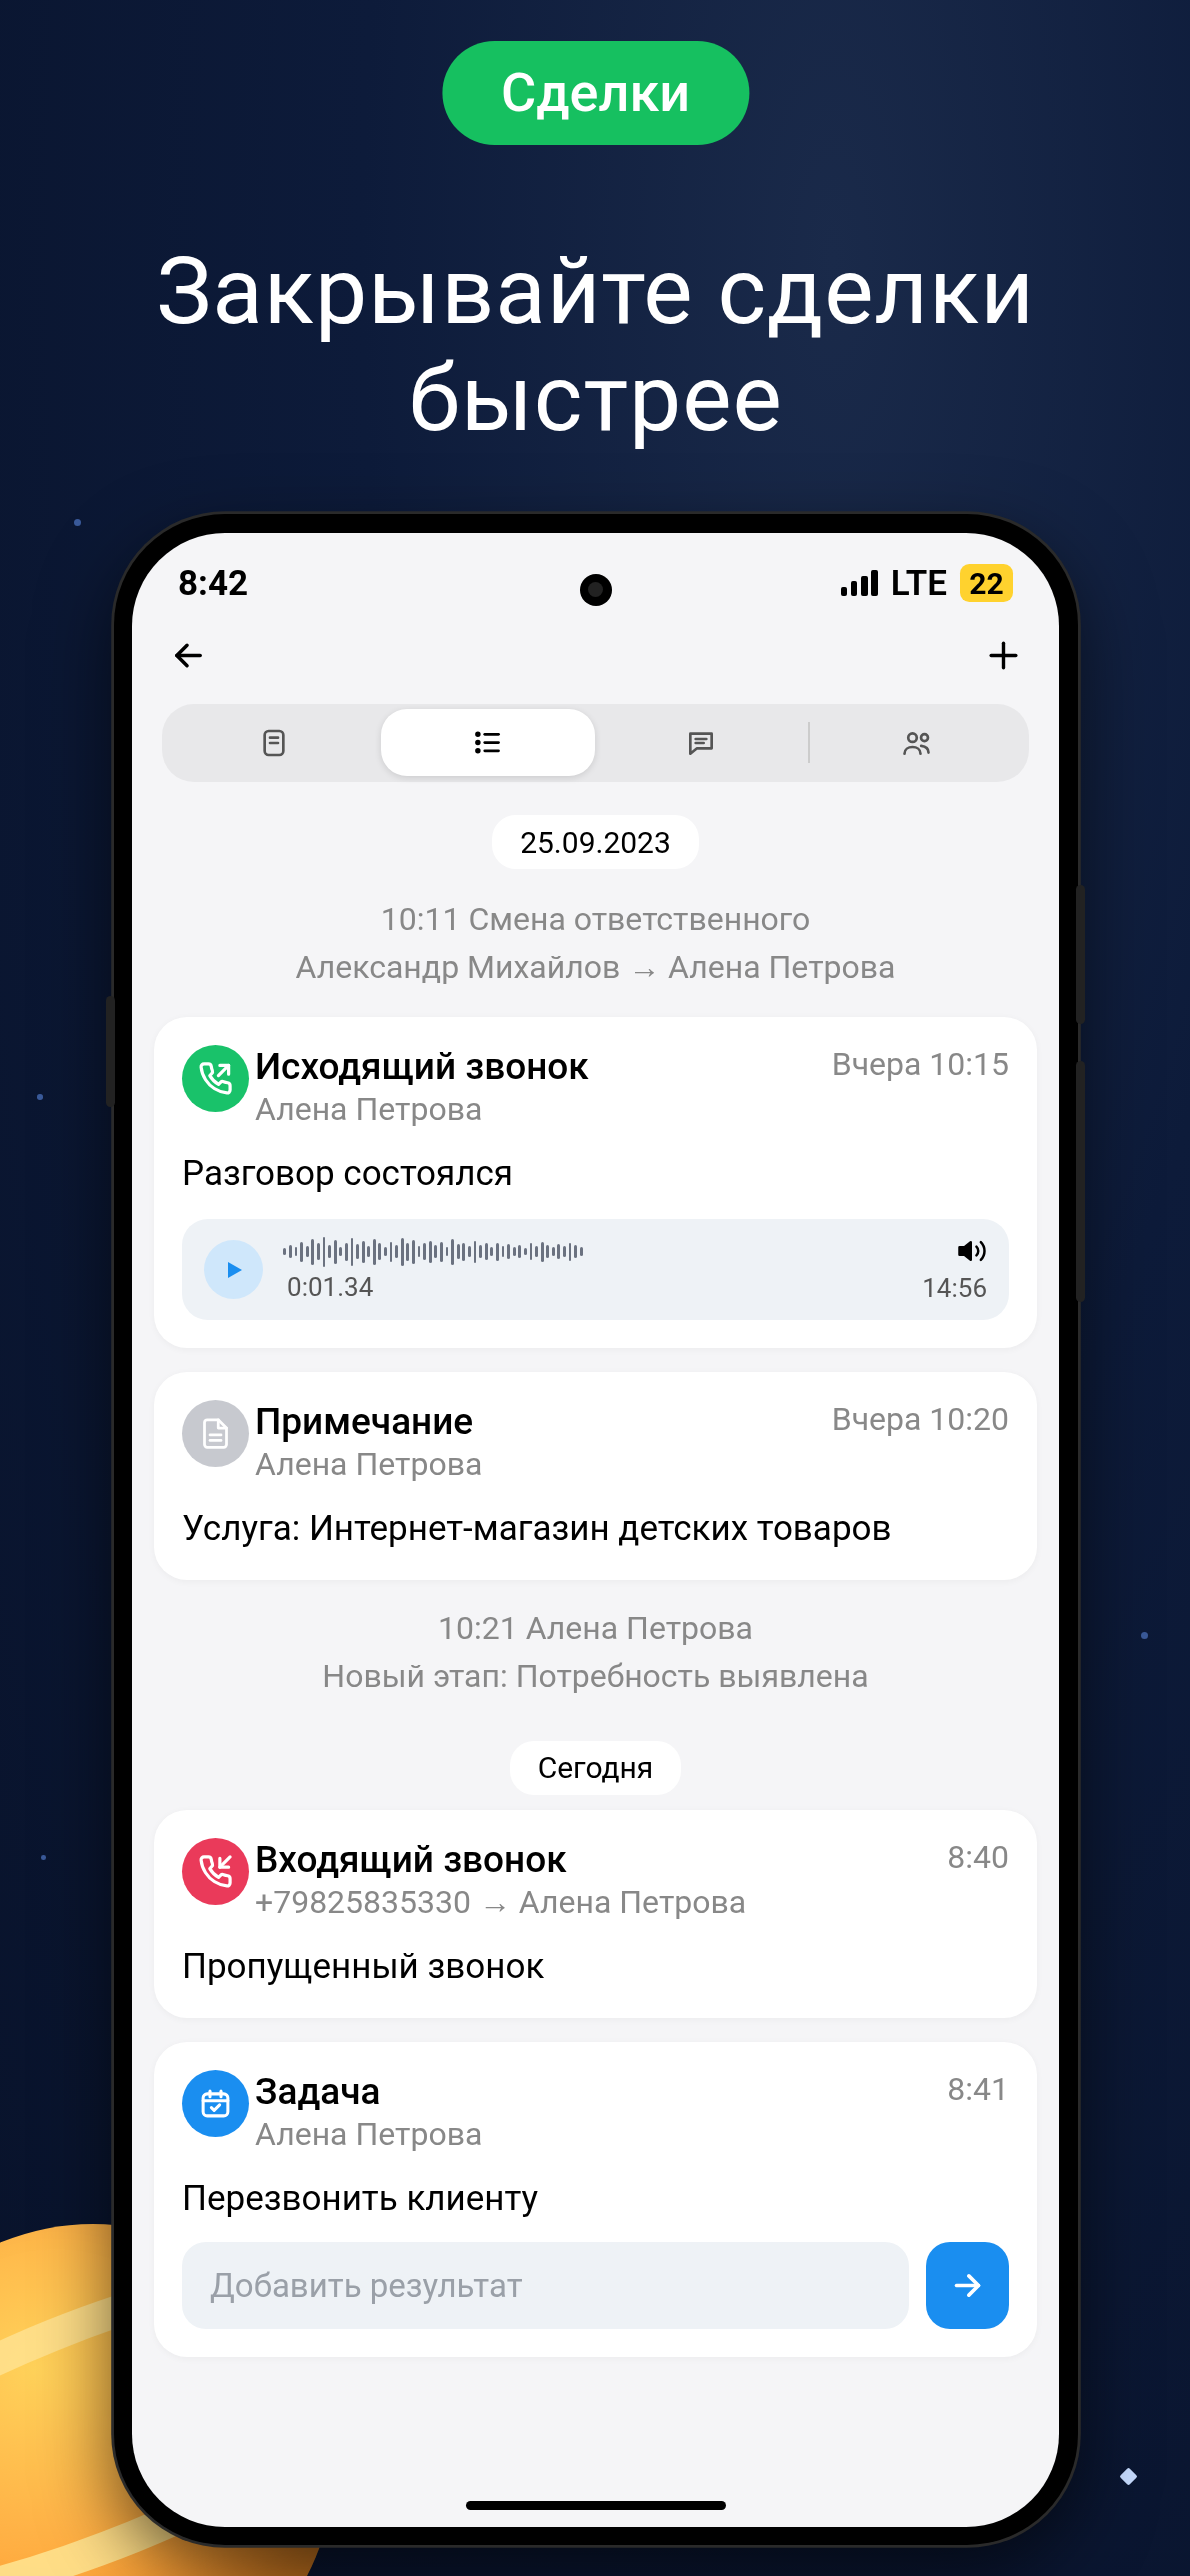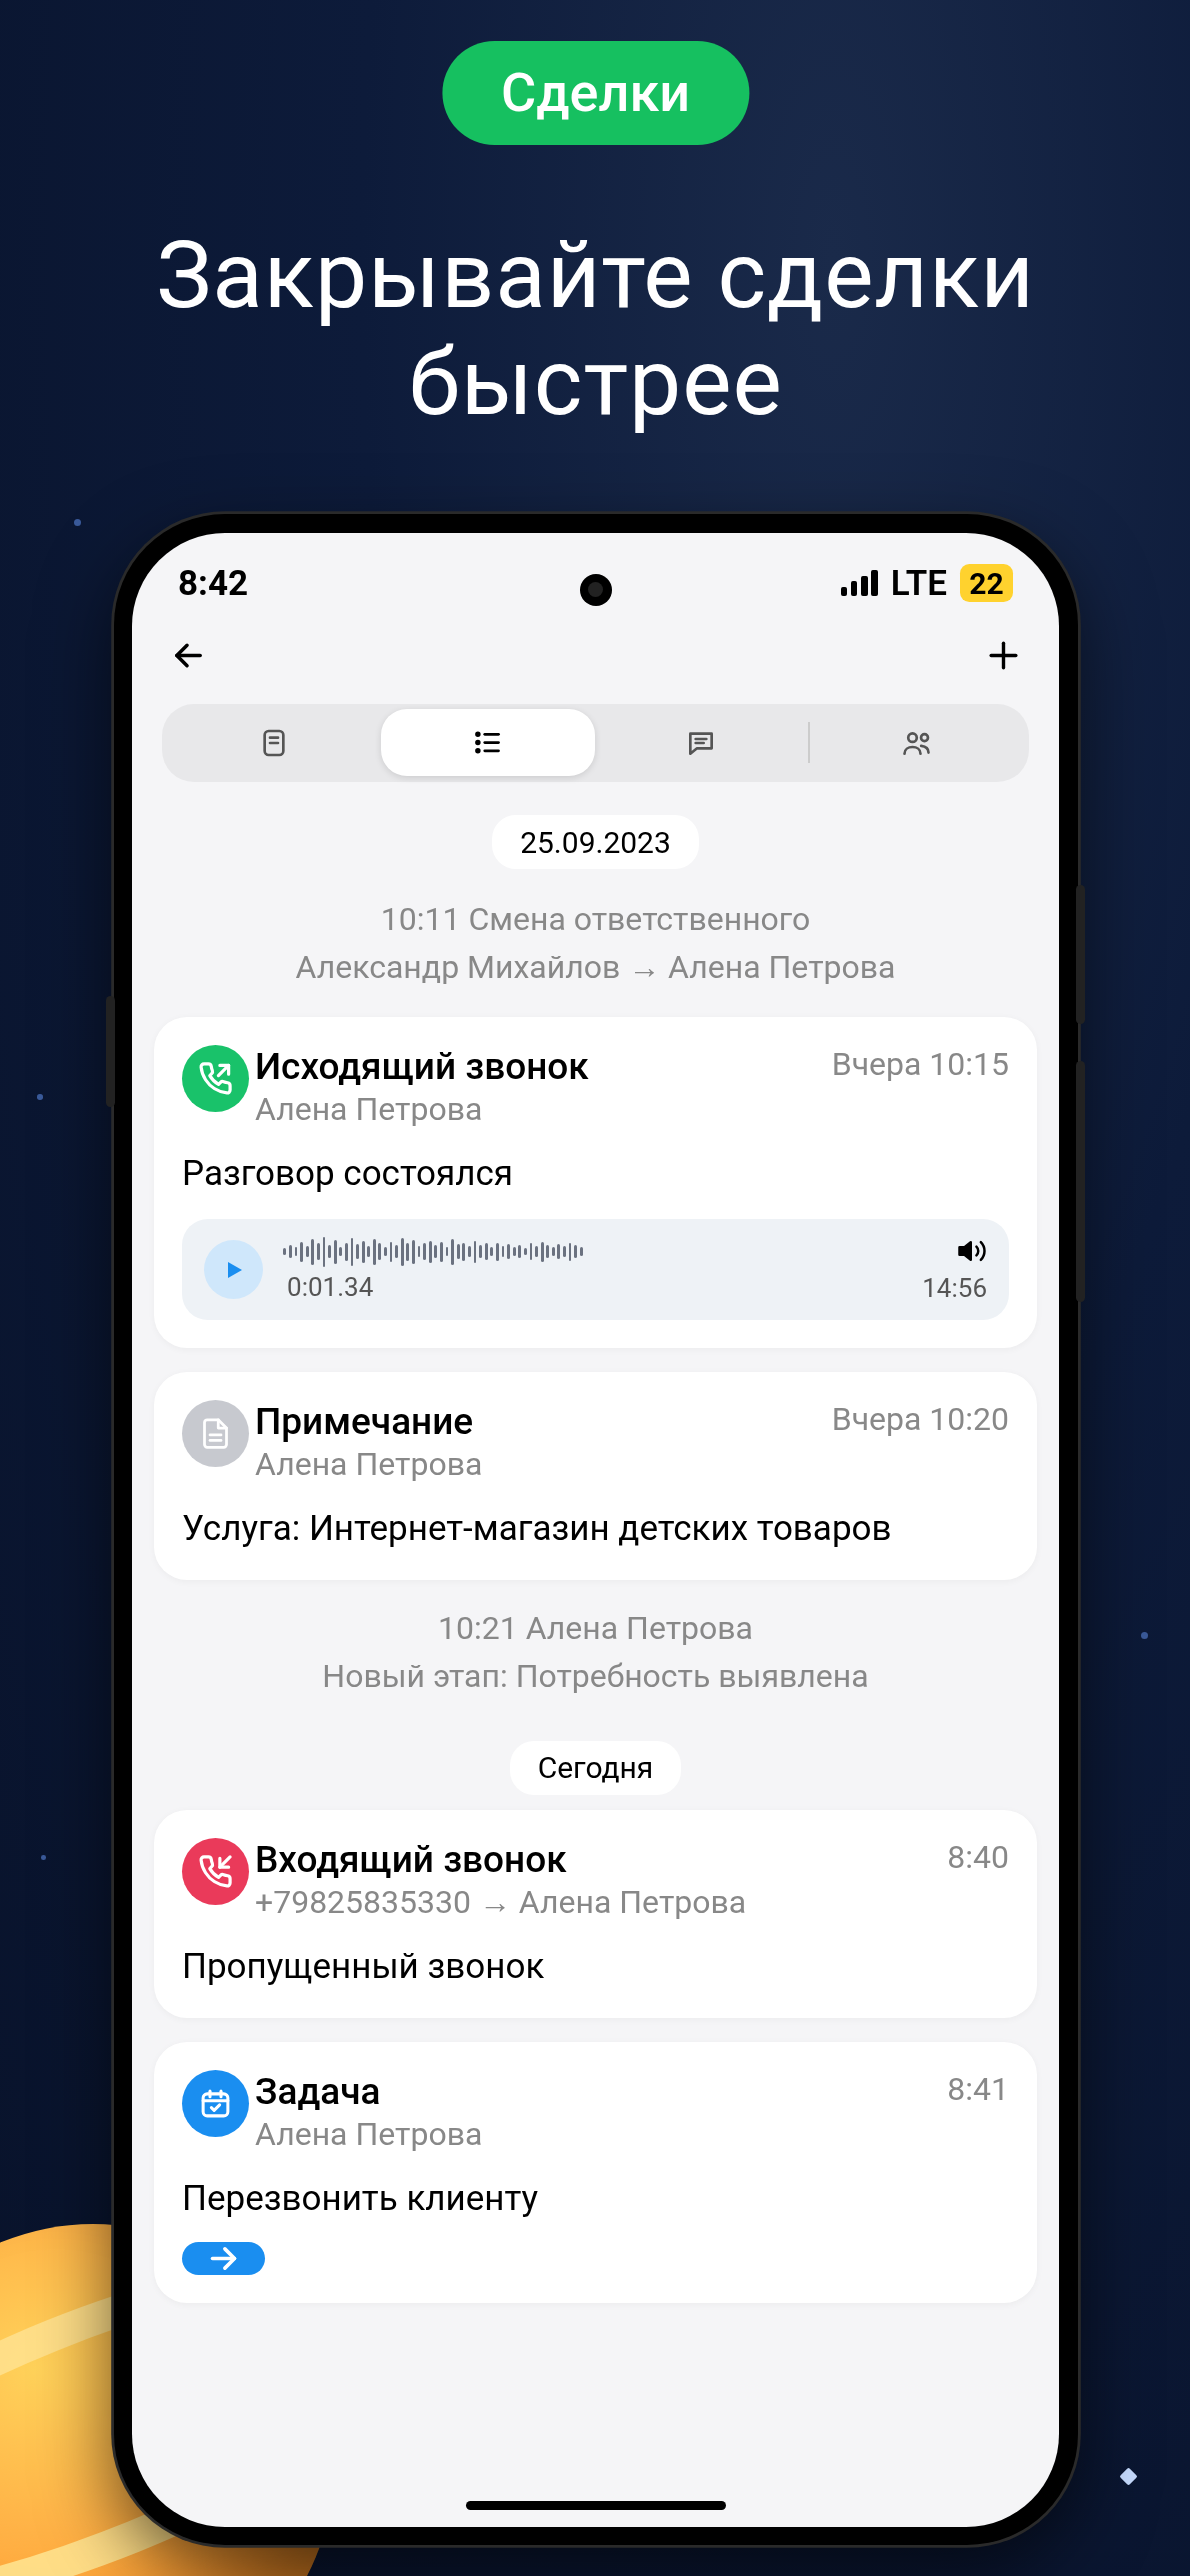--- a/index.html
+++ b/index.html
@@ -44,21 +44,21 @@
     transform: translateX(-50%);
     background: #16c060;
     color: #fff;
     font-size: 54px;
     font-weight: 500;
     padding: 20.4px 59px;
     border-radius: 65px;
   }
   .hero-text {
     position: absolute;
-    top: 223px;
+    top: 239px;
     left: 0;
     right: 0;
     text-align: center;
     color: #fff;
     font-size: 93px;
     font-weight: 400;
     line-height: 1.15;
     letter-spacing: 0.9px;
   }
   .device {
@@ -518,20 +518,21 @@
               </svg>
           </div>
           <div class="card-title-wrap">
             <div class="card-title">Задача</div>
             <div class="card-sub">Алена Петрова</div>
           </div>
           <div class="card-time">8:41</div>
         </div>
         <div class="card-body">Перезвонить клиенту</div>
         <div class="input-row">
+          <div class="input-field">Добавить результат</div>
           <div class="send-btn">
             <svg width="33" height="33" viewBox="0 0 24 24" fill="none" stroke="currentColor" stroke-width="2.6" stroke-linecap="round" stroke-linejoin="round">
                 <line x1="4" y1="12" x2="20" y2="12"></line>
                 <polyline points="13 5 20 12 13 19"></polyline>
               </svg>
           </div>
         </div>
       </div>
 
     </div>

